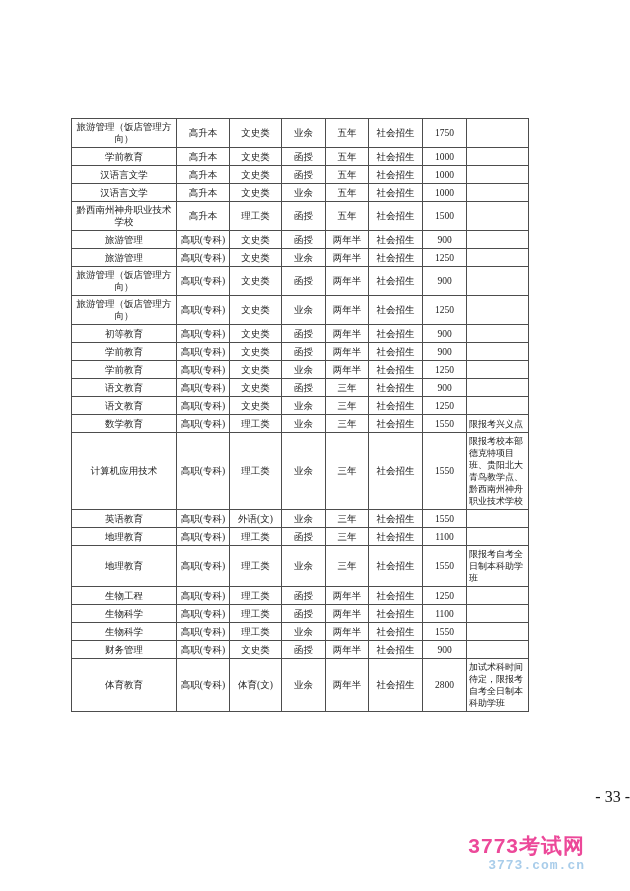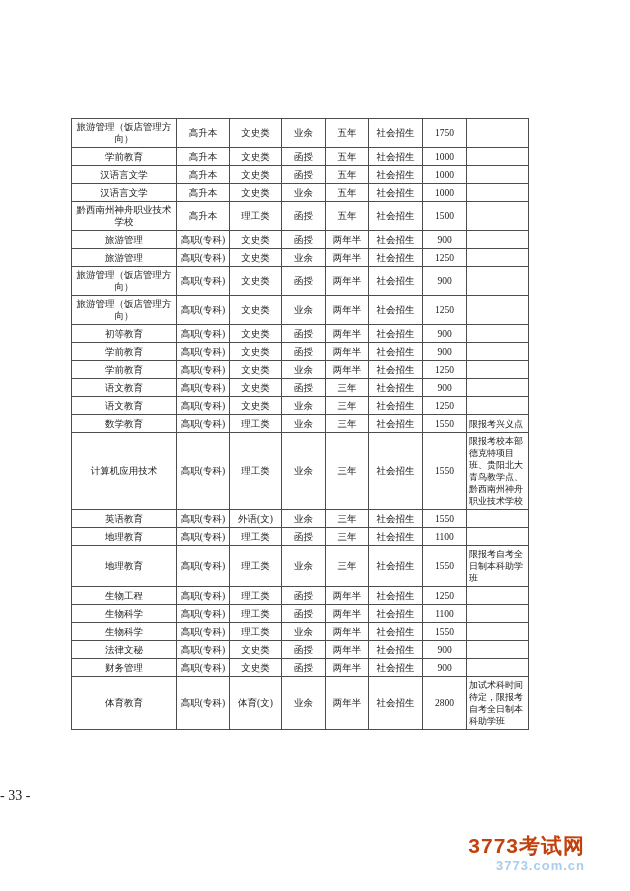--- a/index.html
+++ b/index.html
@@ -32,22 +32,22 @@
   }
   .admissions-table td.col-remark {
     text-align: left;
     font-size: 9px;
   }
   .page-number {
     position: absolute;
     left: 0;
     top: 788px;
     width: 100%;
-    text-align: left;
-    font-size: 14px;
+    text-align: right;
+    font-size: 16px;
     color: #1a1a1a;
   }
   .watermark {
     position: absolute;
     right: 45px;
     top: 834px;
     text-align: right;
     font-family: "Liberation Sans", "DejaVu Sans", sans-serif;
     line-height: 1.1;
   }
@@ -294,30 +294,20 @@
           <td class="col-program">生物科学</td>
           <td class="col-level">高职(专科)</td>
           <td class="col-category">理工类</td>
           <td class="col-form">业余</td>
           <td class="col-duration">两年半</td>
           <td class="col-scope">社会招生</td>
           <td class="col-fee">1550</td>
           <td class="col-remark"></td>
         </tr>
         <tr>
-          <td class="col-program">法律文秘</td>
-          <td class="col-level">高职(专科)</td>
-          <td class="col-category">文史类</td>
-          <td class="col-form">函授</td>
-          <td class="col-duration">两年半</td>
-          <td class="col-scope">社会招生</td>
-          <td class="col-fee">900</td>
-          <td class="col-remark"></td>
-        </tr>
-        <tr>
           <td class="col-program">财务管理</td>
           <td class="col-level">高职(专科)</td>
           <td class="col-category">文史类</td>
           <td class="col-form">函授</td>
           <td class="col-duration">两年半</td>
           <td class="col-scope">社会招生</td>
           <td class="col-fee">900</td>
           <td class="col-remark"></td>
         </tr>
         <tr>
@@ -329,17 +319,17 @@
           <td class="col-scope">社会招生</td>
           <td class="col-fee">2800</td>
           <td class="col-remark">加试术科时间待定，限报考自考全日制本科助学班</td>
         </tr>
       </tbody>
   </table>
 
   <div class="page-number">- 33 -</div>
 
   <div class="watermark">
-    <div class="wm-title" style="color: #c2410c;">3773考试网</div>
-    <div class="wm-url" style="color: rgb(169, 205, 234);">3773.com.cn</div>
+    <div class="wm-title" style="color: #ec4899;">3773考试网</div>
+    <div class="wm-url" style="color: rgb(169, 205, 234); font-family: Liberation Mono, monospace;">3773.com.cn</div>
   </div>
 
 </div>
 
 </body></html>

